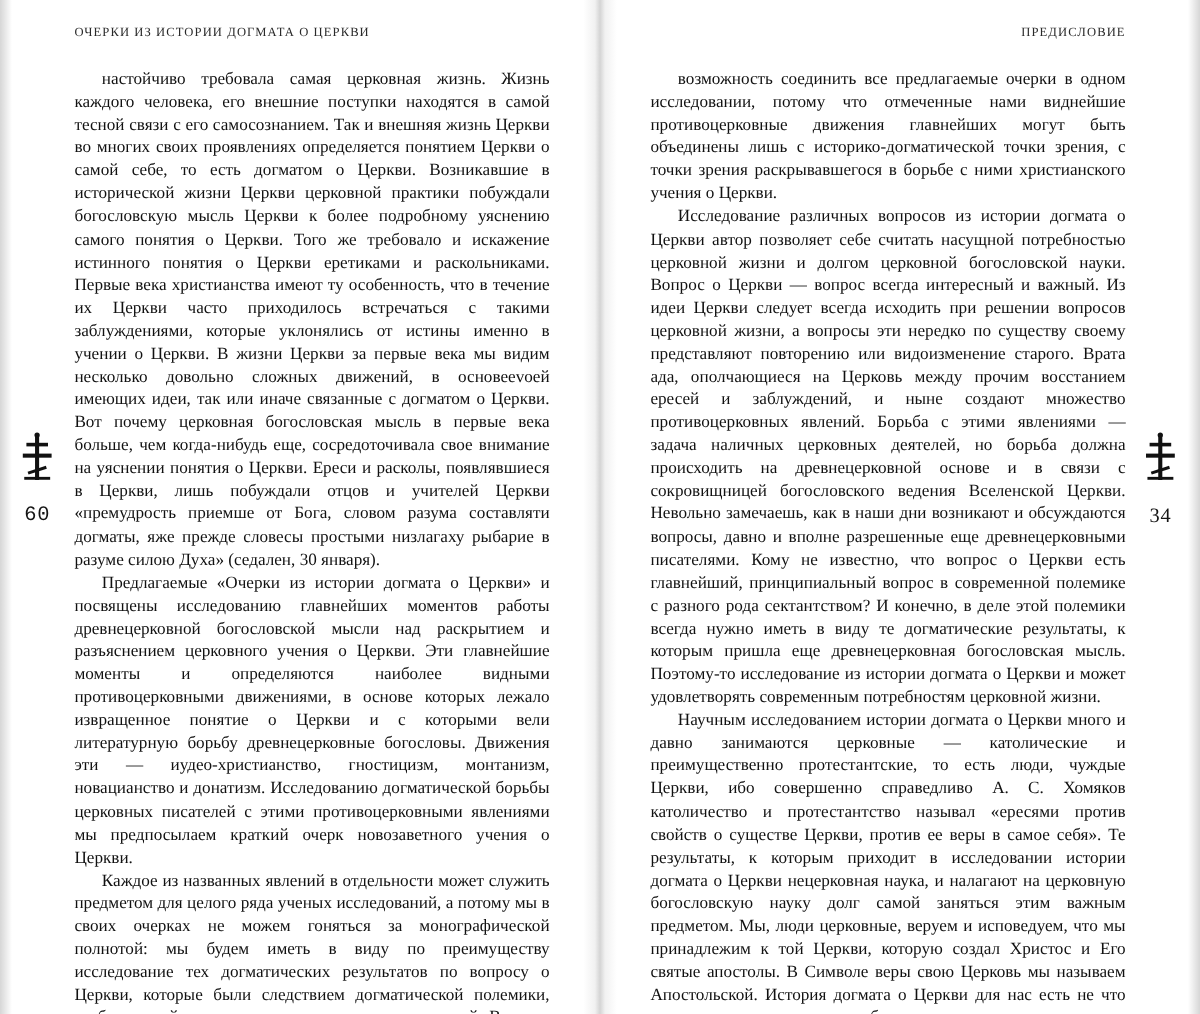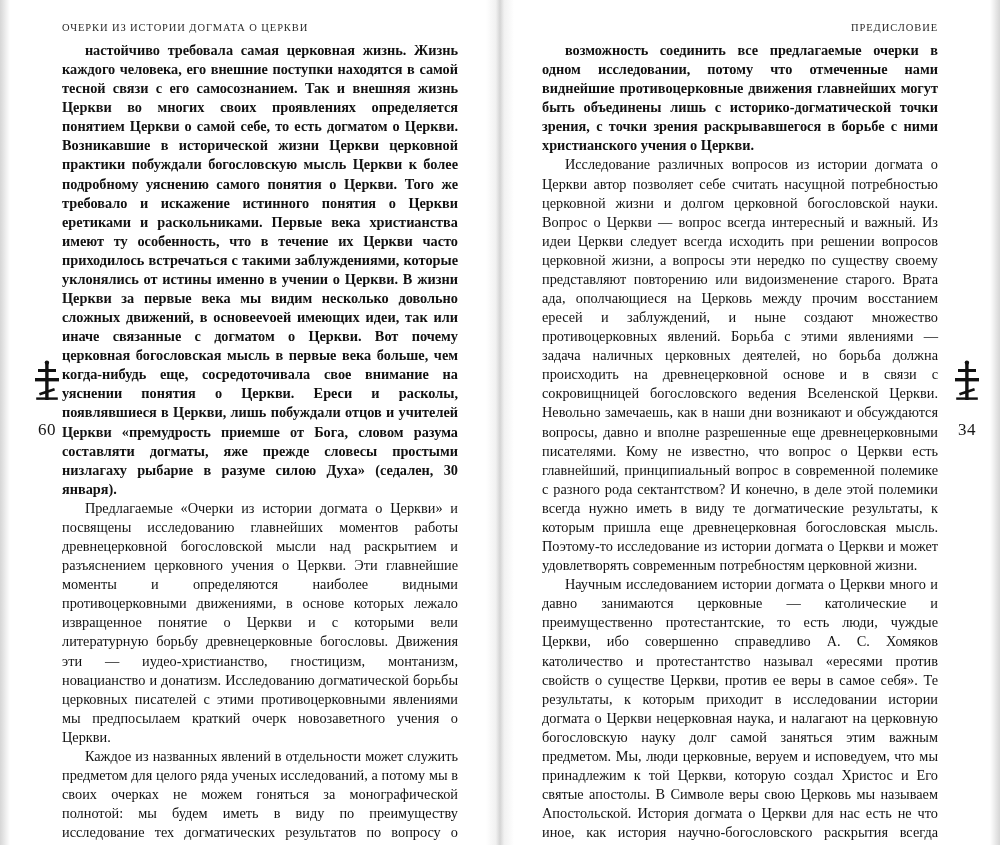--- a/index.html
+++ b/index.html
@@ -44,48 +44,48 @@
     box-sizing: border-box;
   }
   .page-left  { padding: 22px 42px 26px 62px; }
   .page-right { padding: 22px 62px 34px 42px; }
 
   .running-head {
     font-size: 10.5px;
     letter-spacing: 0.9px;
     text-transform: uppercase;
     color: #2a2a2a;
-    margin-bottom: 8px;
+    margin-bottom: 24px;
     white-space: nowrap;
     font-family: Liberation Serif, serif;
   }
   .running-head.right { text-align: right; }
 
   .col {
     font-size: 14.3px;
     line-height: 1.335;
     text-align: justify;
     text-justify: inter-word;
     hyphens: manual;
     color: #111;
   }
   .col p {
     margin: 0;
     text-indent: 1.6em;
   }
-  .col p.first { text-indent: 1.6em; font-weight: bold; }
+  .col p.first { text-indent: 1.6em; }
 
   
   .folio {
     position: absolute;
     width: 46px;
     text-align: center;
     color: #151515;
   }
-  .folio-left  { left: 24px;  top: 360px; }
+  .folio-left  { left: 8px;  top: 360px; font-family: Liberation Mono, monospace; }
   .folio-right { right: 10px; top: 360px; }
 
   .ornament {
     width: 28px;
     height: 42px;
     margin: 0 auto 18px auto;
     position: relative;
   }
   .folio-num {
     font-size: 17px;

